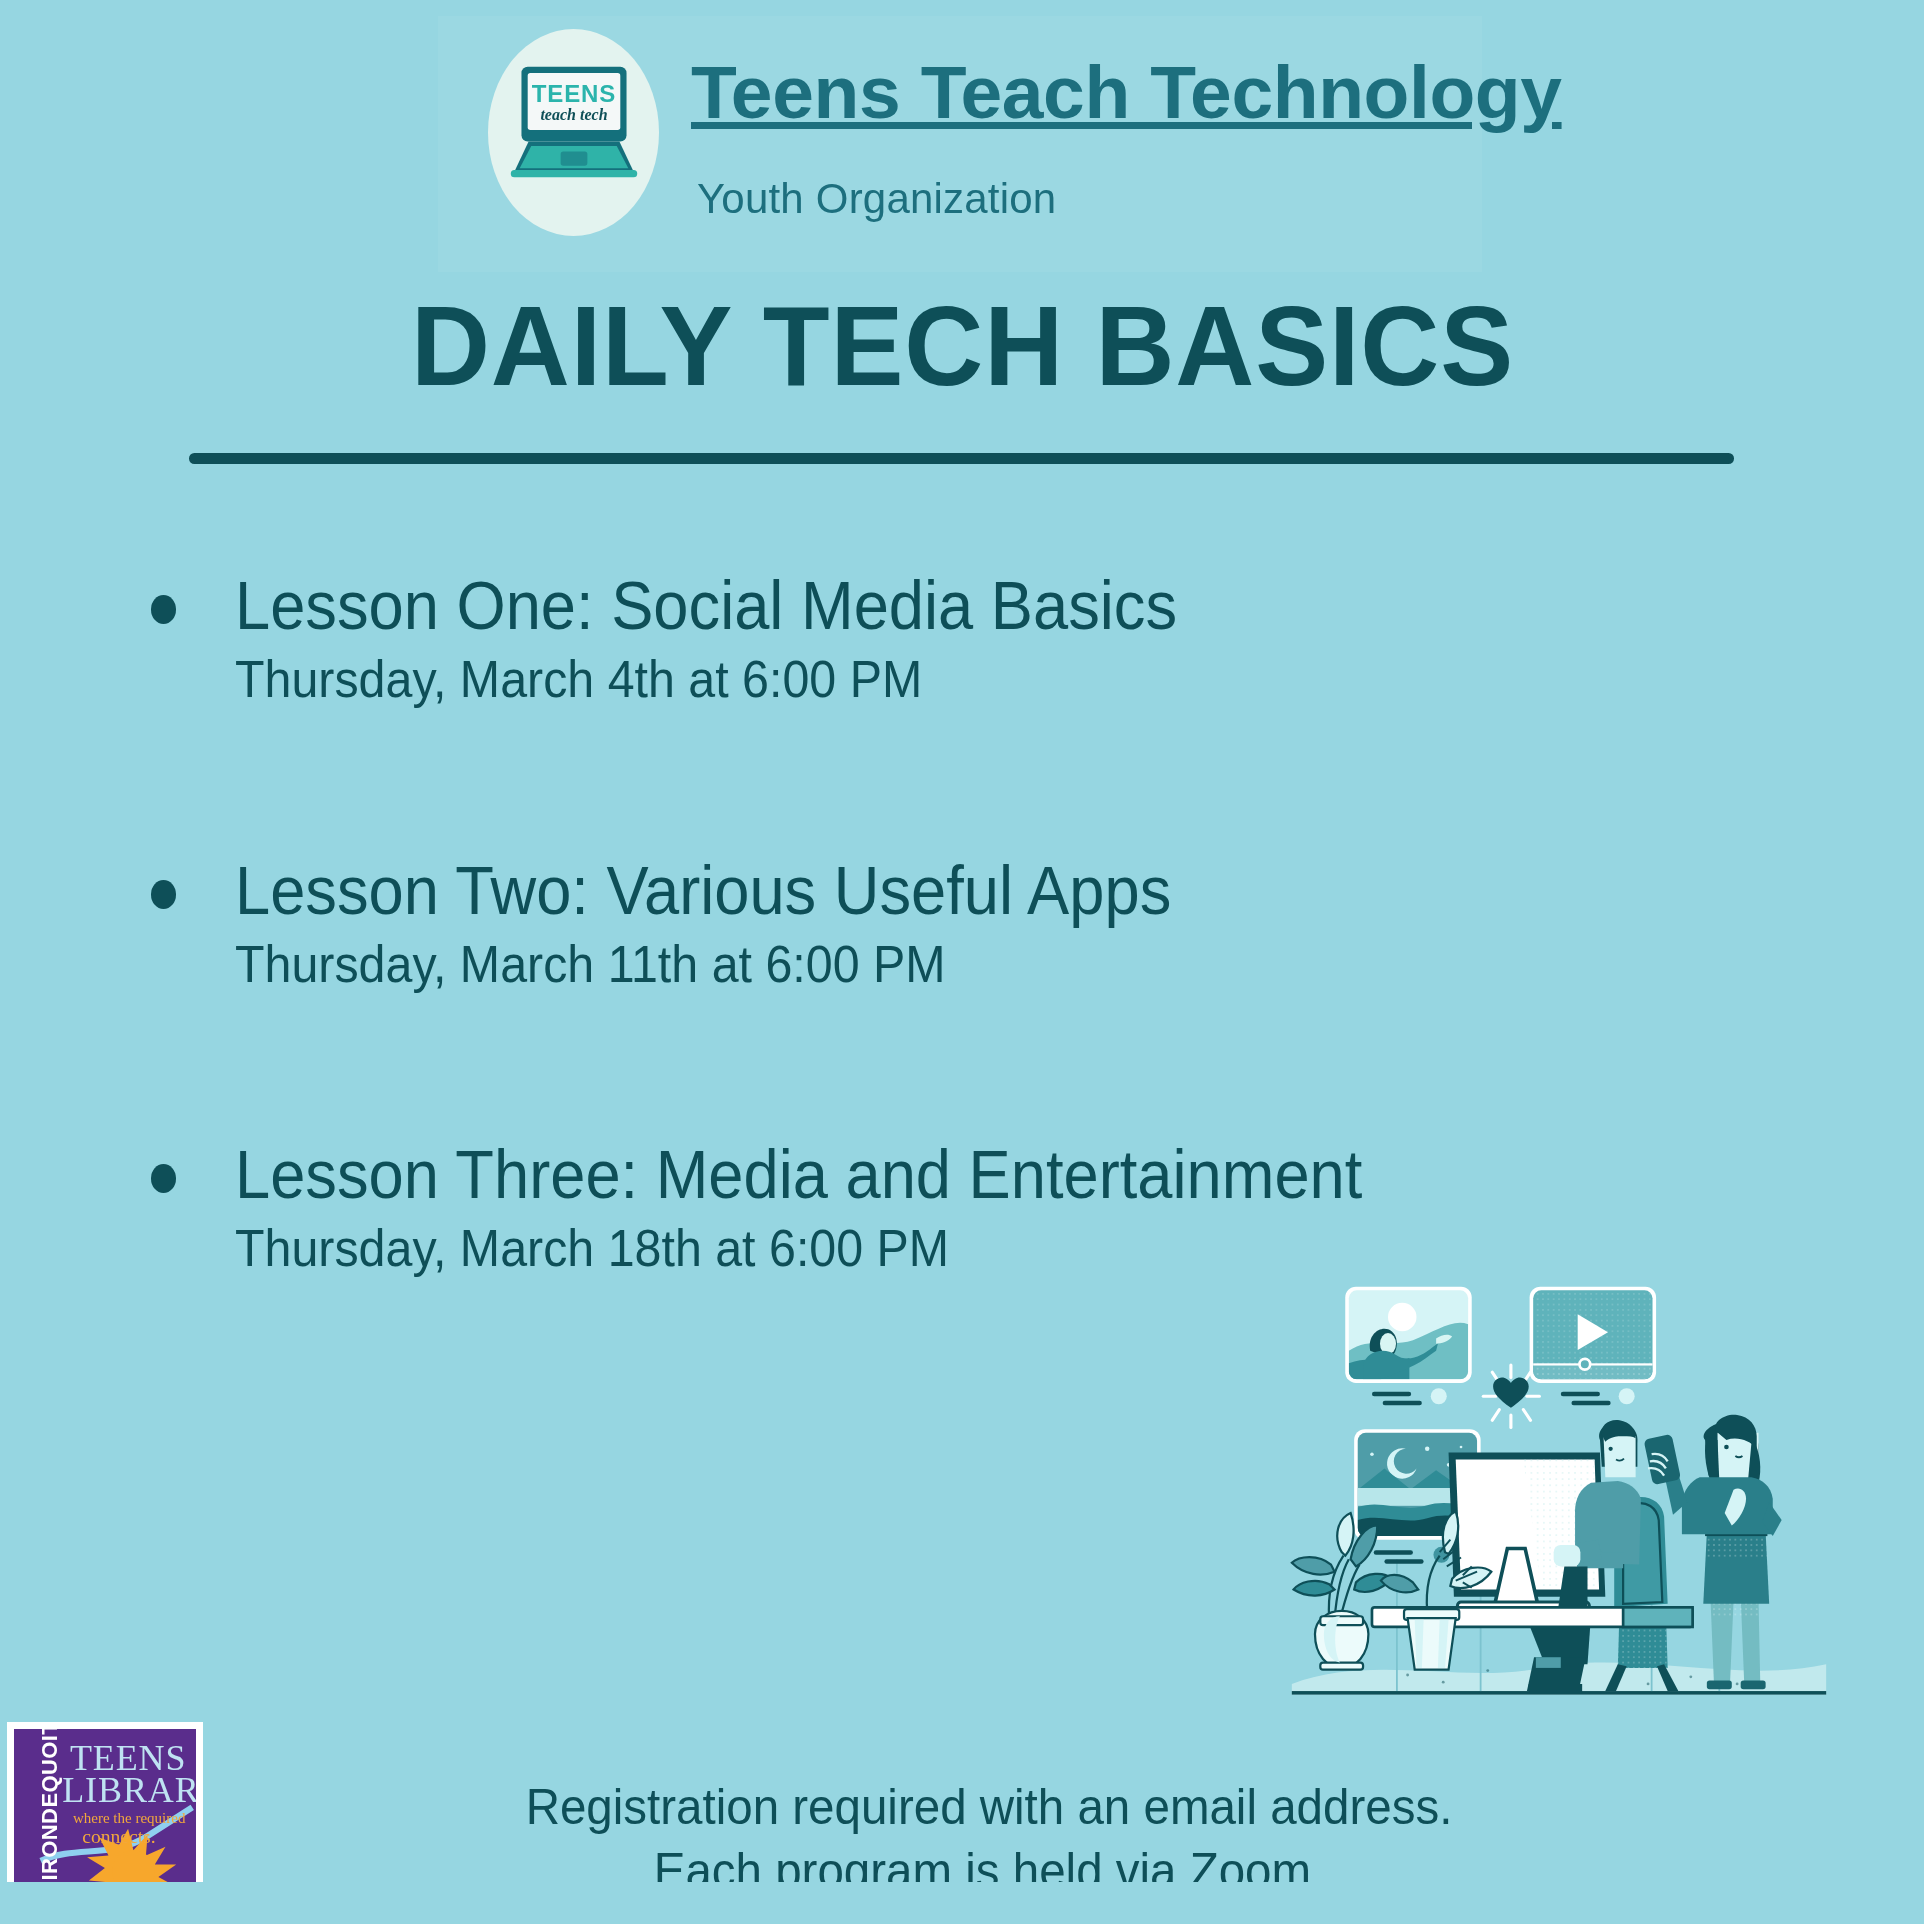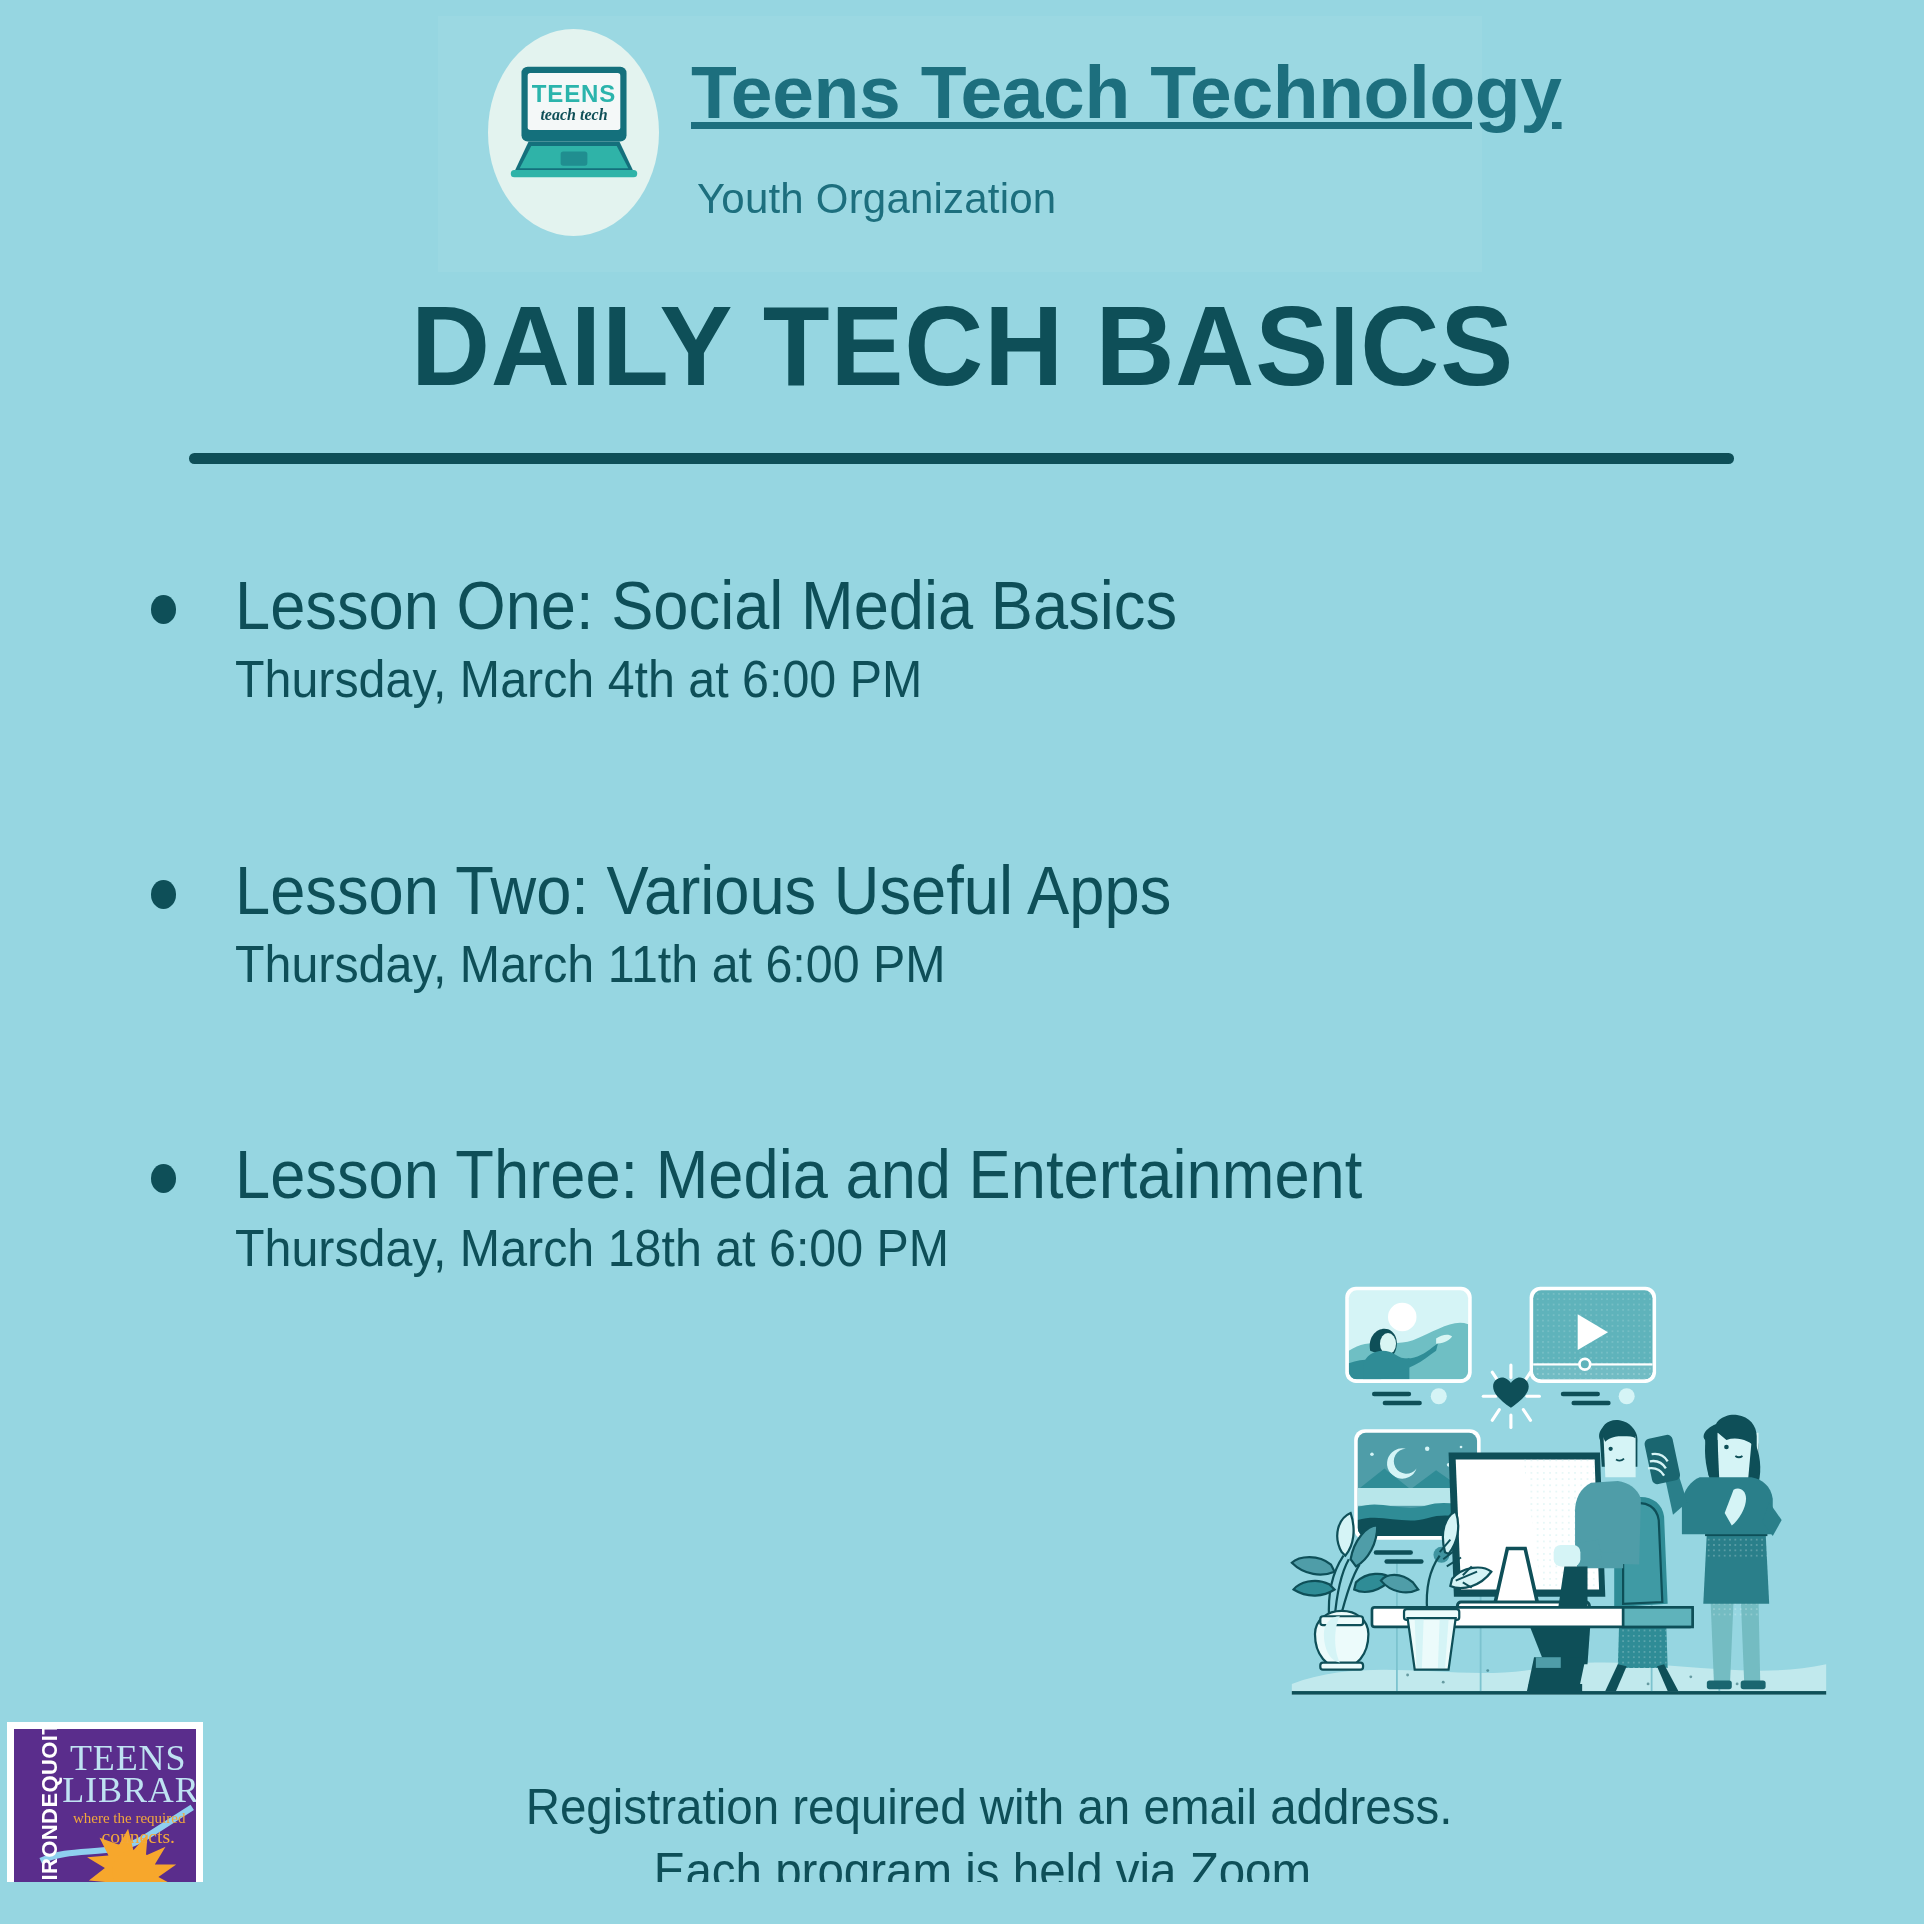--- a/index.html
+++ b/index.html
@@ -199,21 +199,21 @@
   #lib-public { top: 10.7px; }
   #lib-library { top: 43px; }
   #lib-tag1, #lib-tag2 {
     position: absolute;
     color: #f2a83c;
     font-family: "Liberation Serif", serif;
     line-height: 1;
     white-space: nowrap;
   }
   #lib-tag1 { left: 50px; top: 82px; font-size: 15px; width: 130px; text-align: center; }
-  #lib-tag2 { left: 68px; top: 98px; font-size: 19.6px; width: 112px; text-align: center; }
+  #lib-tag2 { left: 68px; top: 98px; font-size: 19.6px; width: 112px; text-align: left; }
 
   
   #illustration {
     position: absolute;
     left: 1274px;
     top: 1265px;
     width: 570px;
     height: 446px;
   }
 </style>

